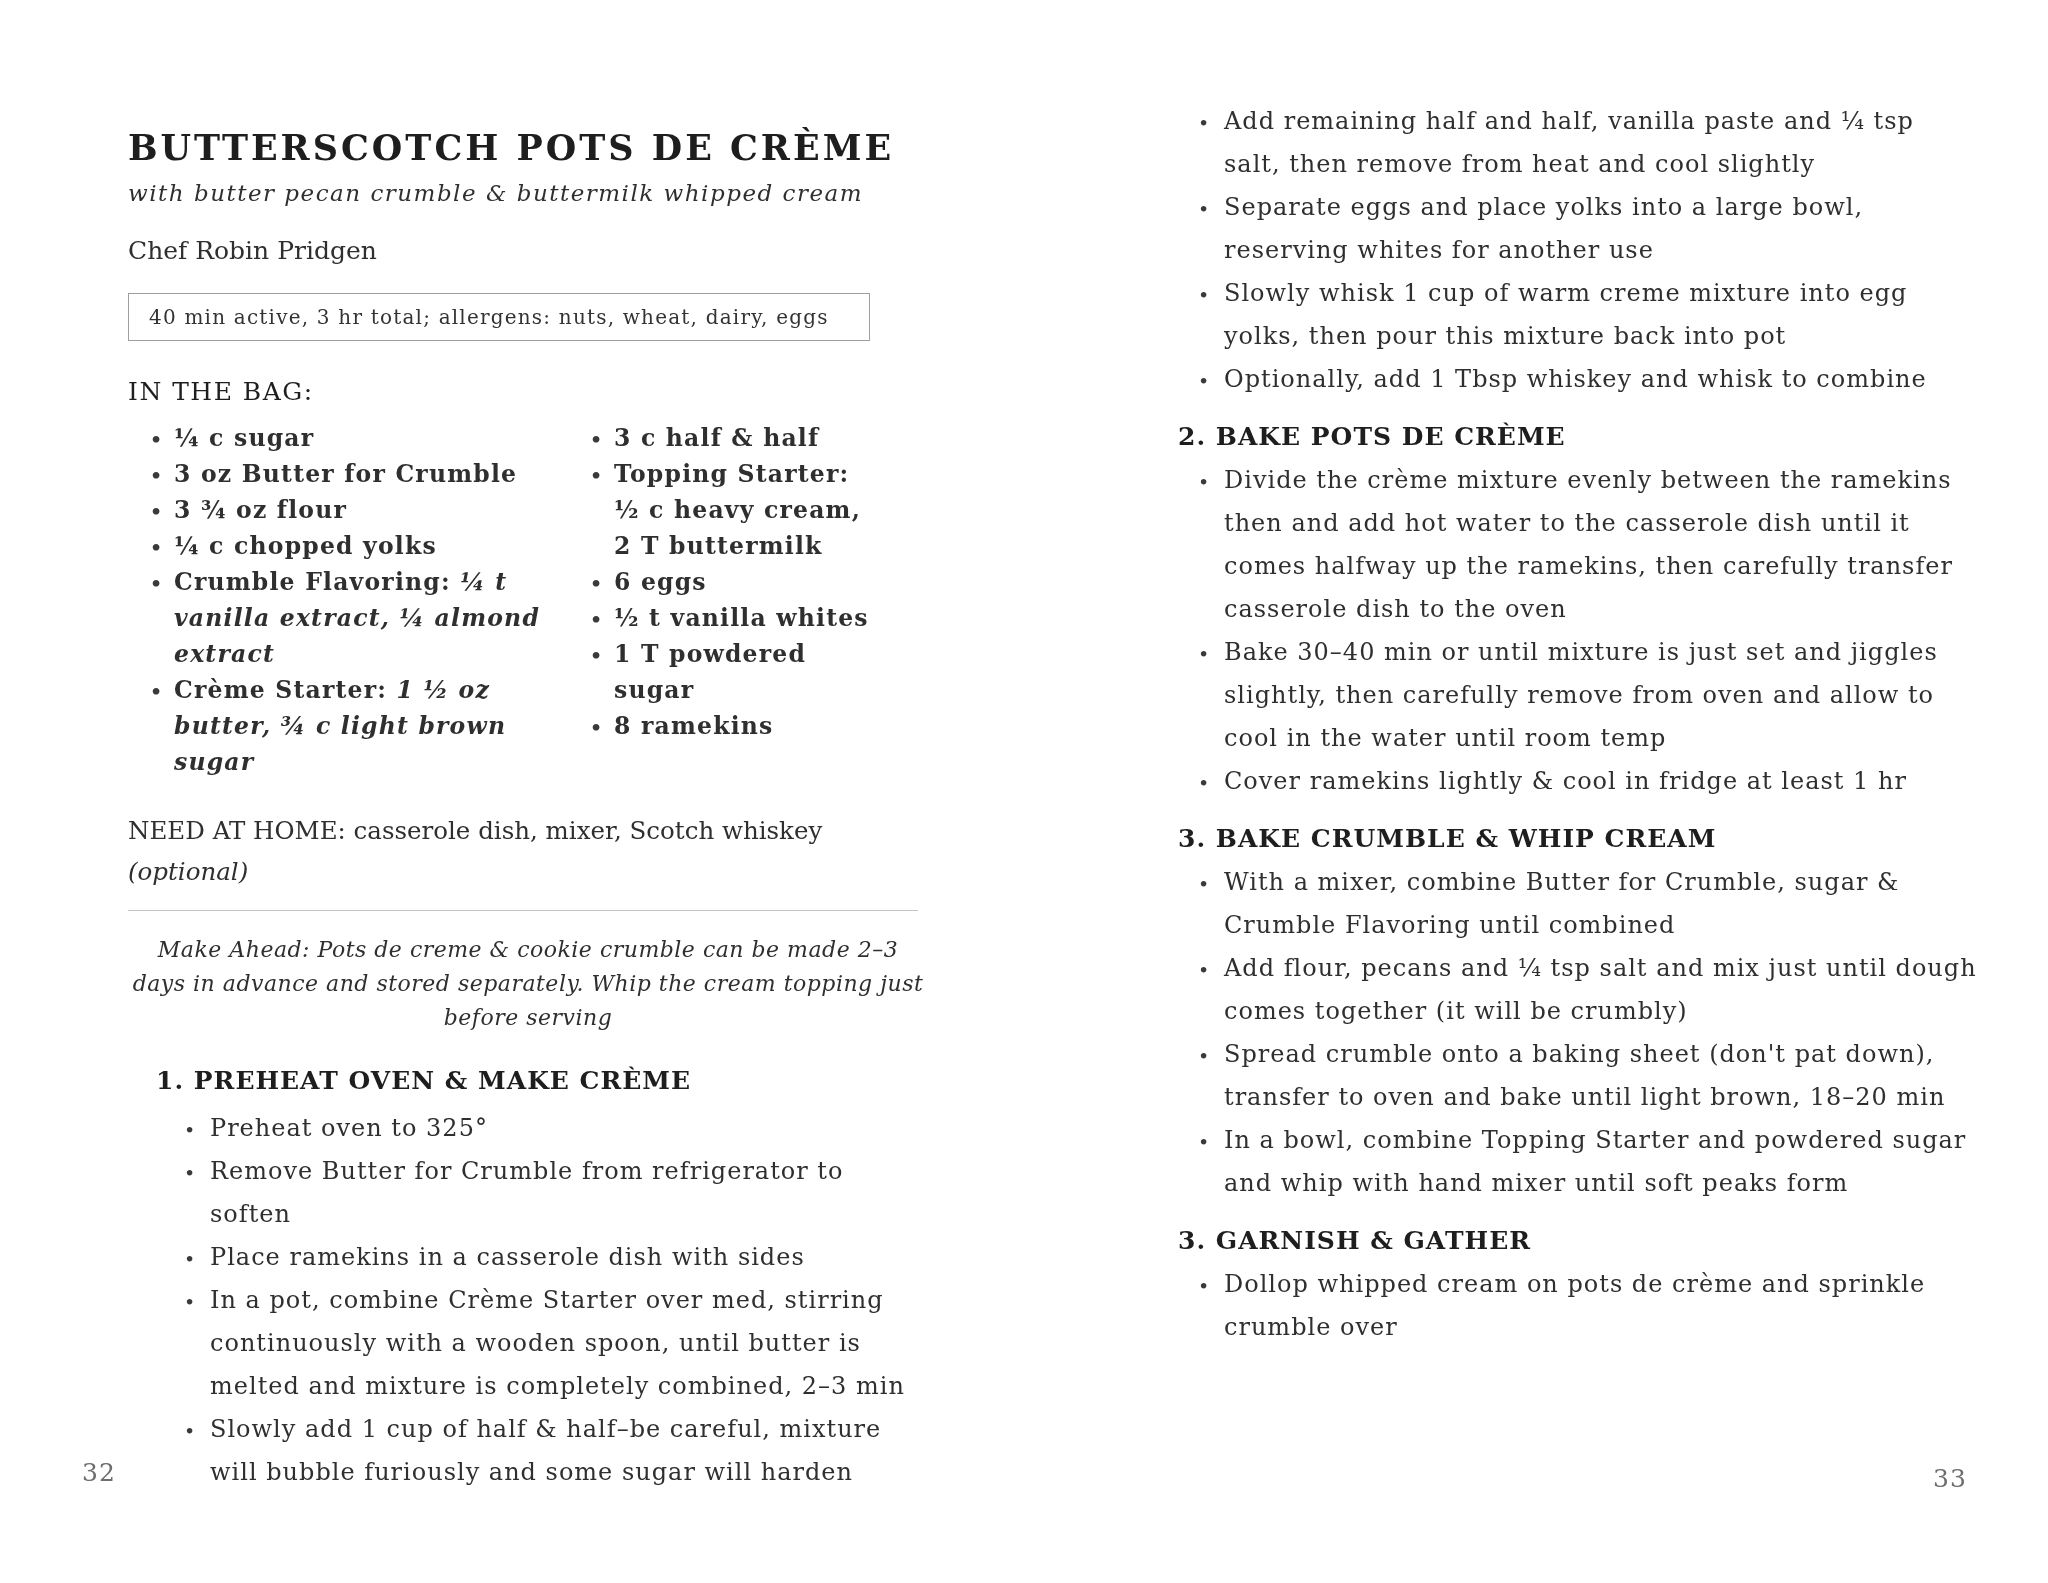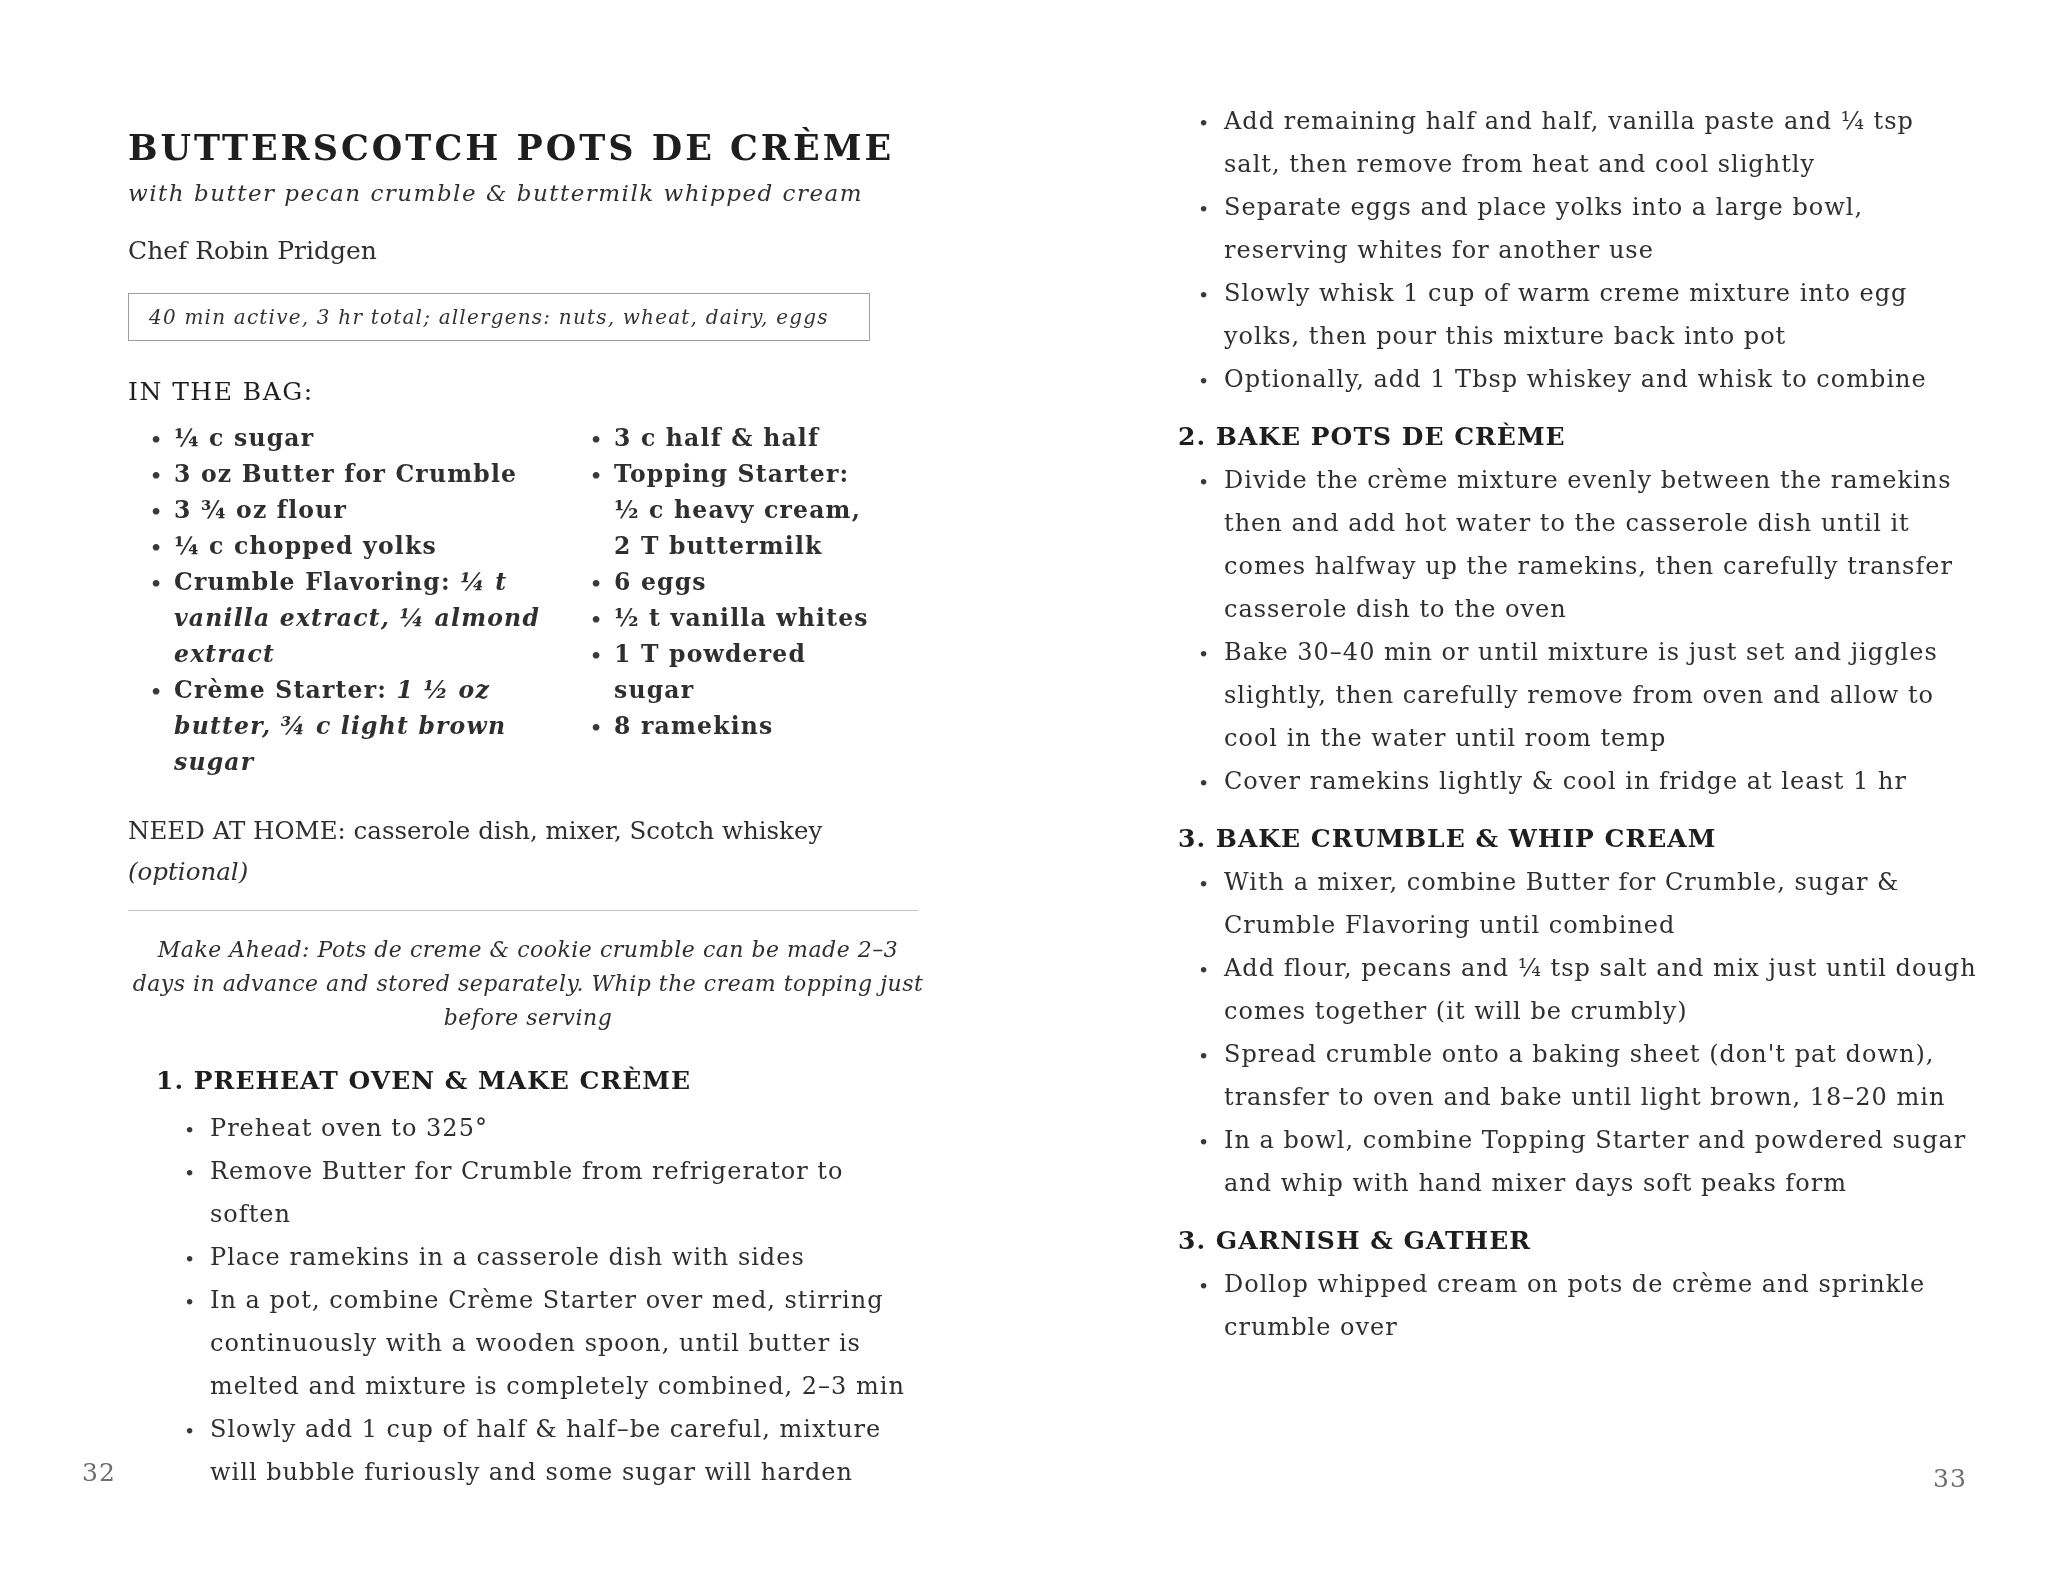--- a/index.html
+++ b/index.html
@@ -16,21 +16,21 @@
   .page-left{left:128px;top:128px;width:820px;}
   .page-right{left:1178px;top:100px;width:810px;}
 
   .title{font-size:35px;font-weight:bold;letter-spacing:3px;line-height:40px;
          color:var(--heading);margin:0;}
   .subtitle{font-style:italic;font-size:23px;letter-spacing:1.5px;margin-top:12px;}
   .chef{font-size:25px;margin-top:30px;}
 
   .info-box{margin-top:28px;border:1.5px solid var(--box-border);
             padding:11px 20px;width:700px;}
-  .info-box-text{font-style:italic;font-size:20px;letter-spacing:1.2px;color:#333;}
+  .info-box-text{font-size:20px;letter-spacing:1.2px;color:#333;}
 
   .bag-heading{font-size:25px;letter-spacing:1.5px;margin-top:36px;color:var(--heading);}
 
   .ing-cols{display:flex;margin-top:14px;margin-left:20px;font-weight:bold;}
   .ing-col{list-style:none;margin:0;padding:0;}
   .ing-col li{position:relative;padding-left:26px;font-size:23.5px;
               letter-spacing:1.2px;line-height:36px;}
   .ing-col-1 li{width:392px;}
   .ing-col-2 li{width:258px;}
   .ing-col-2{margin-left:22px;}
@@ -154,21 +154,21 @@
 
   <h3 class="step-heading">3. BAKE CRUMBLE &amp; WHIP CREAM</h3>
   <ul class="steps">
 
       <li>With a mixer, combine Butter for Crumble, sugar &amp; Crumble Flavoring until combined</li>
 
       <li>Add flour, pecans and ¼ tsp salt and mix just until dough comes together (it will be crumbly)</li>
 
       <li>Spread crumble onto a baking sheet (don't pat down), transfer to oven and bake until light brown, 18–20 min</li>
 
-      <li>In a bowl, combine Topping Starter and powdered sugar and whip with hand mixer days soft peaks form</li>
+      <li>In a bowl, combine Topping Starter and powdered sugar and whip with hand mixer until soft peaks form</li>
     </ul>
 
   <h3 class="step-heading">3. GARNISH &amp; GATHER</h3>
   <ul class="steps">
 
       <li>Dollop whipped cream on pots de crème and sprinkle crumble over</li>
     </ul>
 </section>
 
 <div class="page-num page-num-left">32</div>

